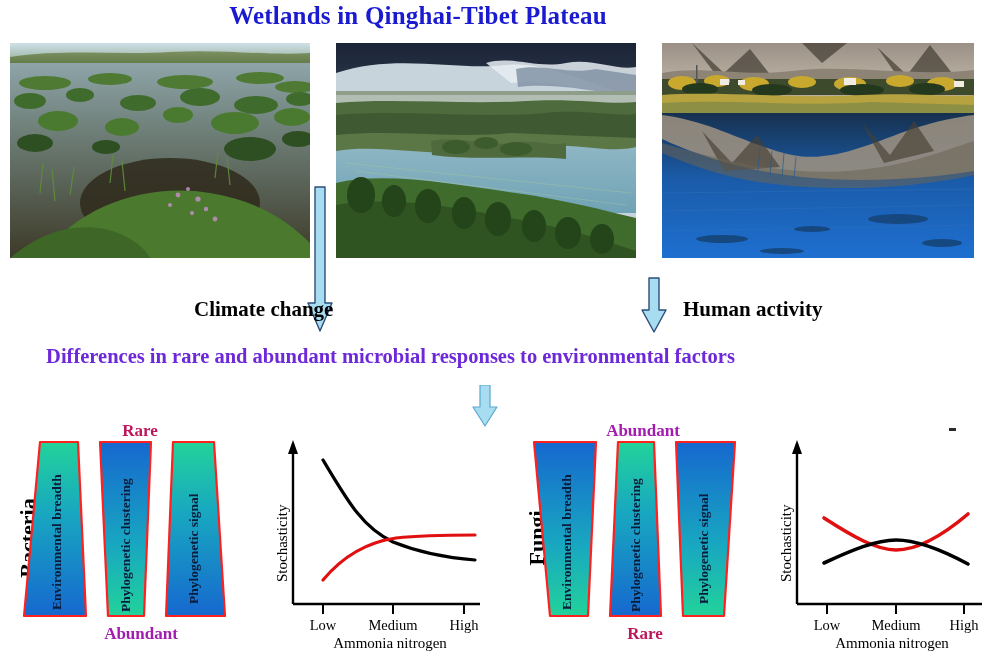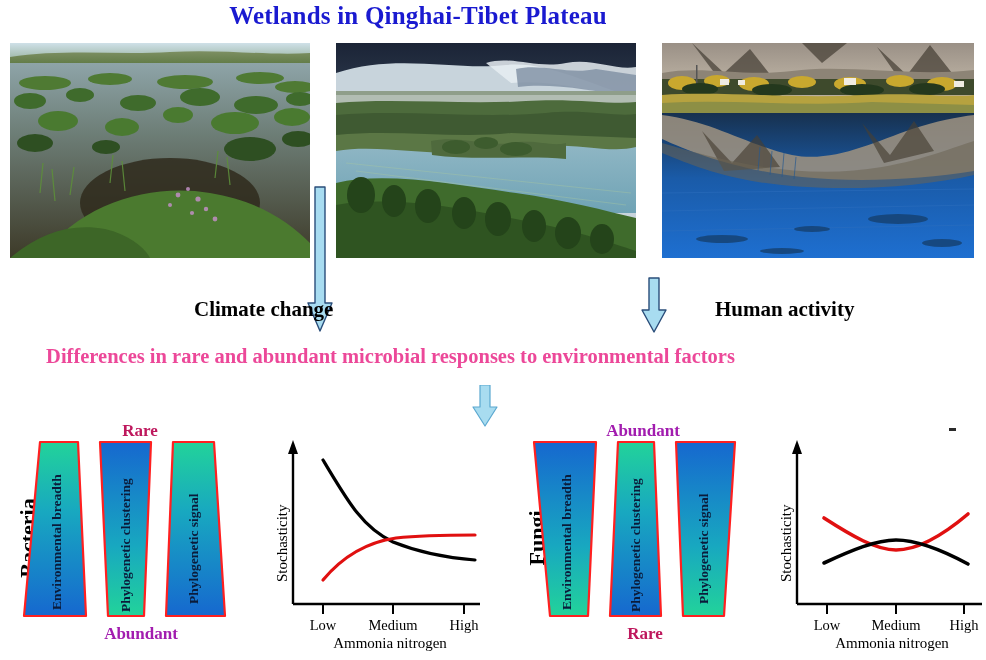--- a/index.html
+++ b/index.html
@@ -39,28 +39,28 @@
   .photo svg { display: block; width: 100%; height: 100%; }
 
   
   .blk-label {
     font-weight: bold;
     color: #000000;
     font-size: 21px;
     white-space: nowrap;
   }
   #label-climate-change { left: 152px; top: 297px; margin-left: 42px; }
-  #label-human-activity { left: 715px; top: 297px; }
+  #label-human-activity { left: 683px; top: 297px; }
 
   #label-differences {
     left: 0; top: 345px; width: 781px;
     text-align: center;
     font-size: 20.5px;
     font-weight: bold;
-    color: #ec4899;
+    color: #6d28d9;
     white-space: nowrap;
   }
 
   
   .arrow svg { display:block; }
   #arrow-left   { left: 307px; top: 185px; }
   #arrow-right  { left: 641px; top: 276px; }
   #arrow-center { left: 472px; top: 385px; }
 
   

